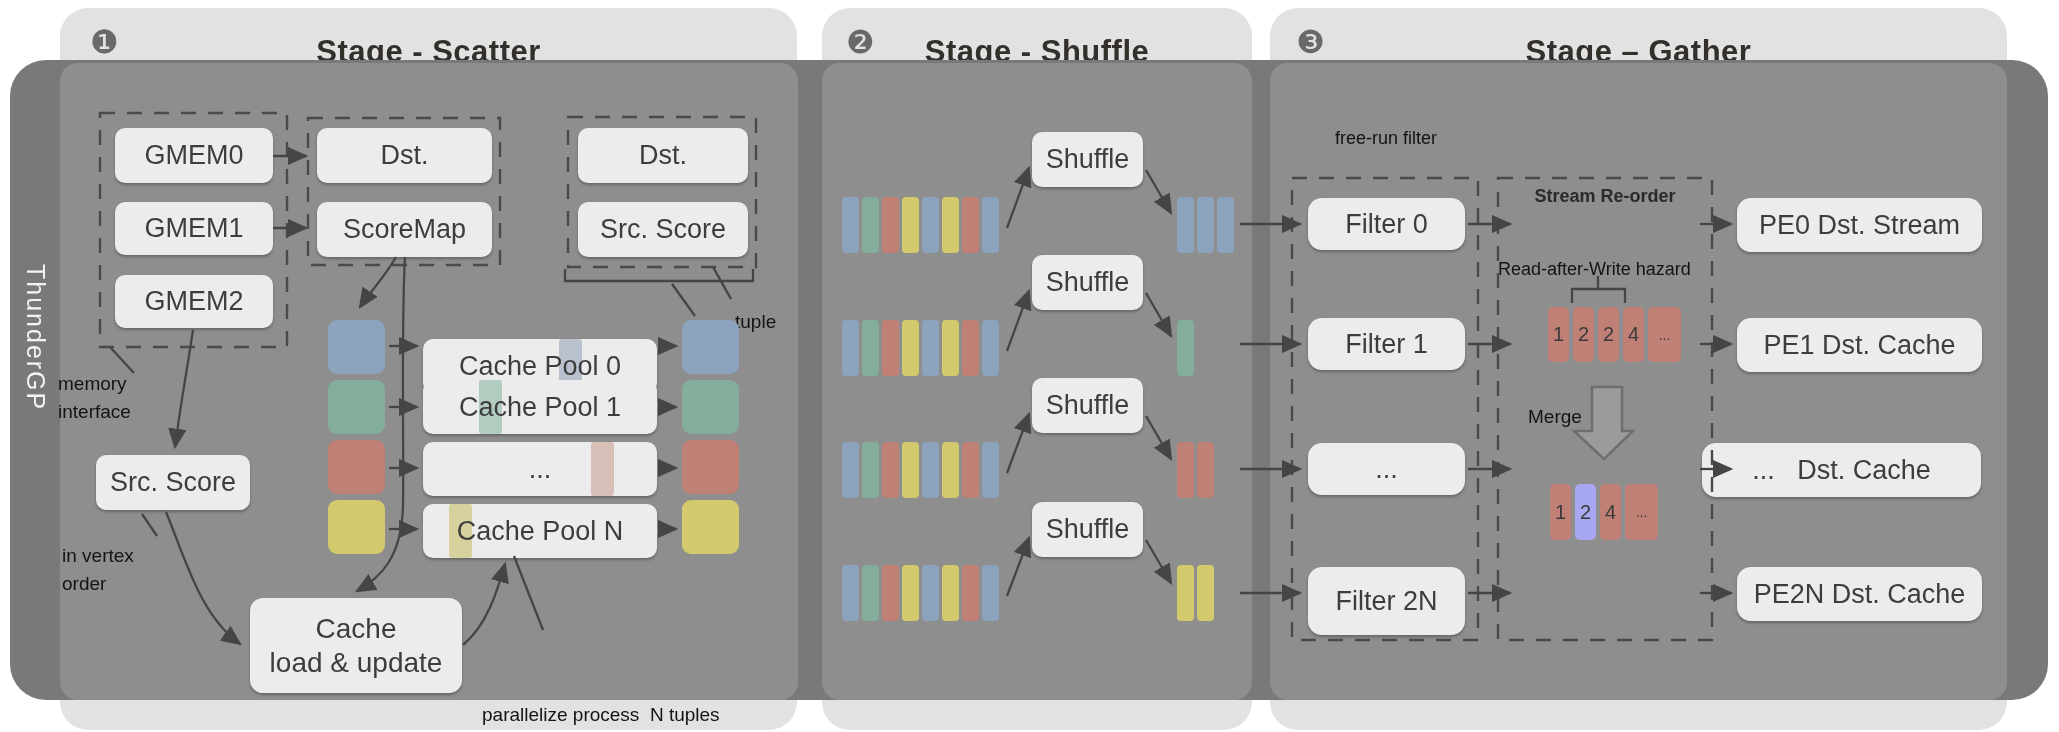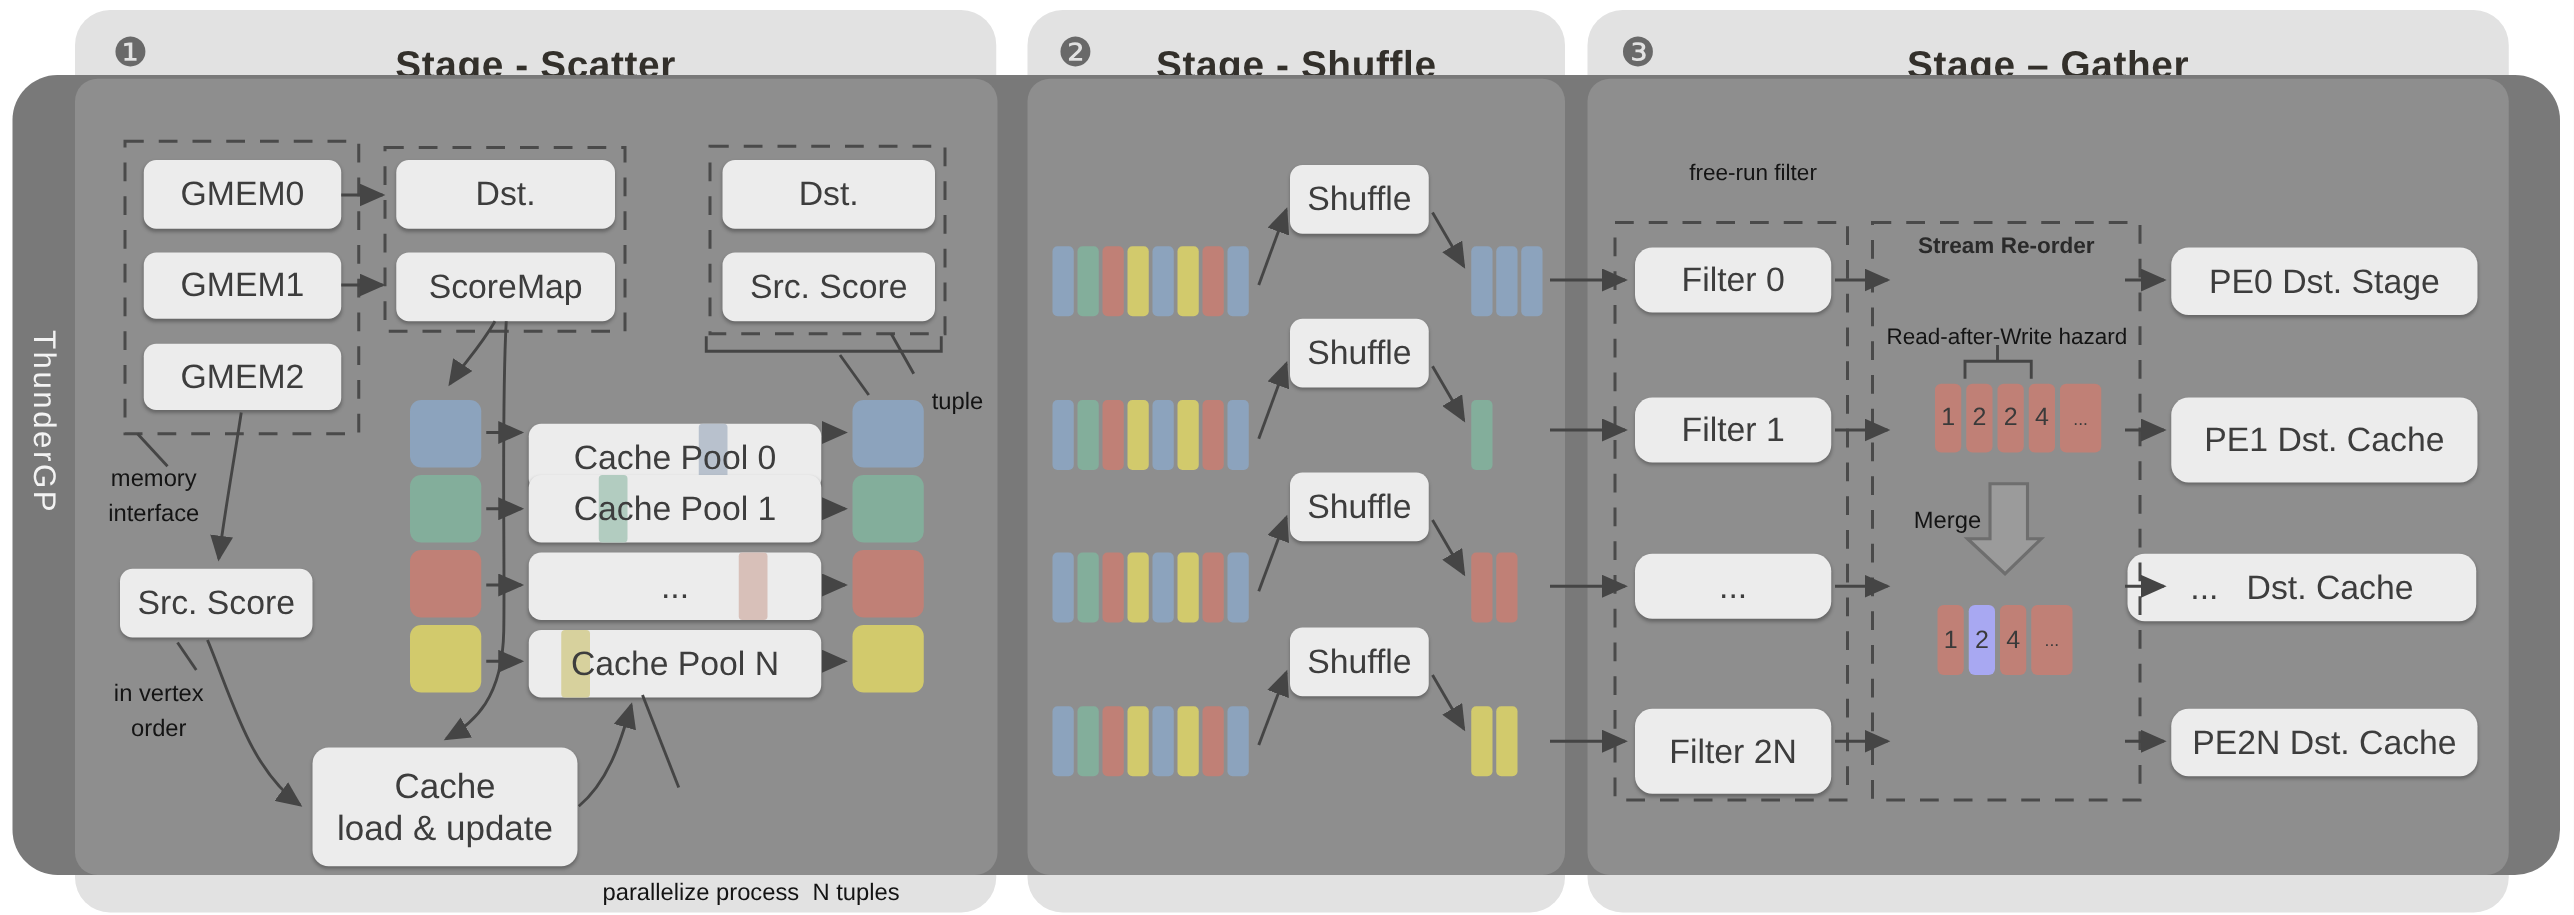--- a/index.html
+++ b/index.html
@@ -12,21 +12,21 @@
                font-weight:bold;font-size:31px;color:#33302b;letter-spacing:.5px;margin-top:12px;}
   .stage-badge{position:absolute;top:17px;font-size:32px;color:#696969;line-height:34px;}
   .brand{position:absolute;left:10px;top:60px;width:50px;height:640px;display:flex;
          align-items:center;justify-content:center;padding-bottom:85px;box-sizing:border-box;}
   .brand span{writing-mode:vertical-rl;font-size:25px;color:#f3f3f3;letter-spacing:2px;}
   .box{position:absolute;background:#ececec;border-radius:10px;display:flex;align-items:center;
        justify-content:center;color:#3d3d3d;font-size:27px;box-shadow:0 2px 3px rgba(0,0,0,.28);}
   .box .lbl{position:relative;z-index:1;white-space:pre;}
   .box.rounder{border-radius:14px;}
   .box.bigbox{border-radius:30px;flex-direction:column;font-size:28px;line-height:34px;}
-  .smalltext{position:absolute;color:#141414;font-size:19px;text-align:center;line-height:28px;}
+  .smalltext{position:absolute;color:#141414;font-size:19px;text-align:left;line-height:28px;}
   .smalltext.left{text-align:left;}
   .boldtext{position:absolute;color:#2a2a2a;font-size:18px;font-weight:bold;text-align:center;}
   .bars{position:absolute;display:flex;gap:3px;}
   .bars .bar{width:17px;border-radius:4px;flex:0 0 auto;}
   .bars.col{flex-direction:column;gap:6px;}
   .bars.col .bar{width:57px;height:54px;border-radius:9px;}
   .bars.labeled{gap:4px;}
   .bars.labeled .bar{width:21px;border-radius:5px;display:flex;align-items:center;
                      justify-content:center;font-size:20px;color:#3a3a3a;}
   .bars.labeled .bar:last-child{width:33px;font-size:14px;}
@@ -308,23 +308,23 @@
     <div class="smalltext" style="left:1528px;top:403px;width:60px;">Merge</div>
 
     <div class="bars labeled" style="left:1550px;top:484px;height:56px;">
         <div class="bar" style="background: rgb(192, 128, 118);">1</div>
         <div class="bar" style="background: rgb(168, 168, 242);">2</div>
         <div class="bar" style="background: rgb(192, 128, 118);">4</div>
         <div class="bar" style="background: rgb(192, 128, 118);">...</div>
       </div>
 
     <div class="box rounder" style="left:1737px;top:198px;width:245px;height:54px;">
-        <span class="lbl">PE0 Dst. Stage</span>
-      </div>
-    <div class="box rounder" style="left:1737px;top:318px;width:245px;height:68px;">
+        <span class="lbl">PE0 Dst. Stream</span>
+      </div>
+    <div class="box rounder" style="left:1737px;top:318px;width:245px;height:54px;">
         <span class="lbl">PE1 Dst. Cache</span>
       </div>
     <div class="box rounder" style="left:1702px;top:443px;width:279px;height:54px;">
         <span class="lbl">...   Dst. Cache</span>
       </div>
     <div class="box rounder" style="left:1737px;top:567px;width:245px;height:54px;">
         <span class="lbl">PE2N Dst. Cache</span>
       </div>
 
   </div>

